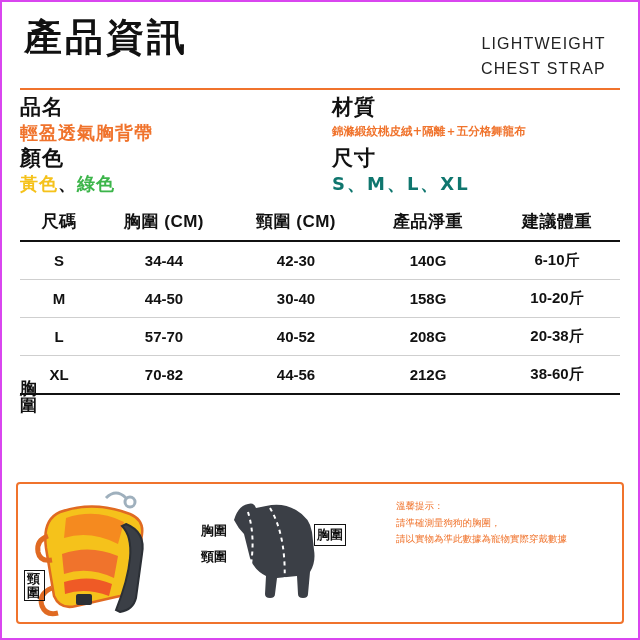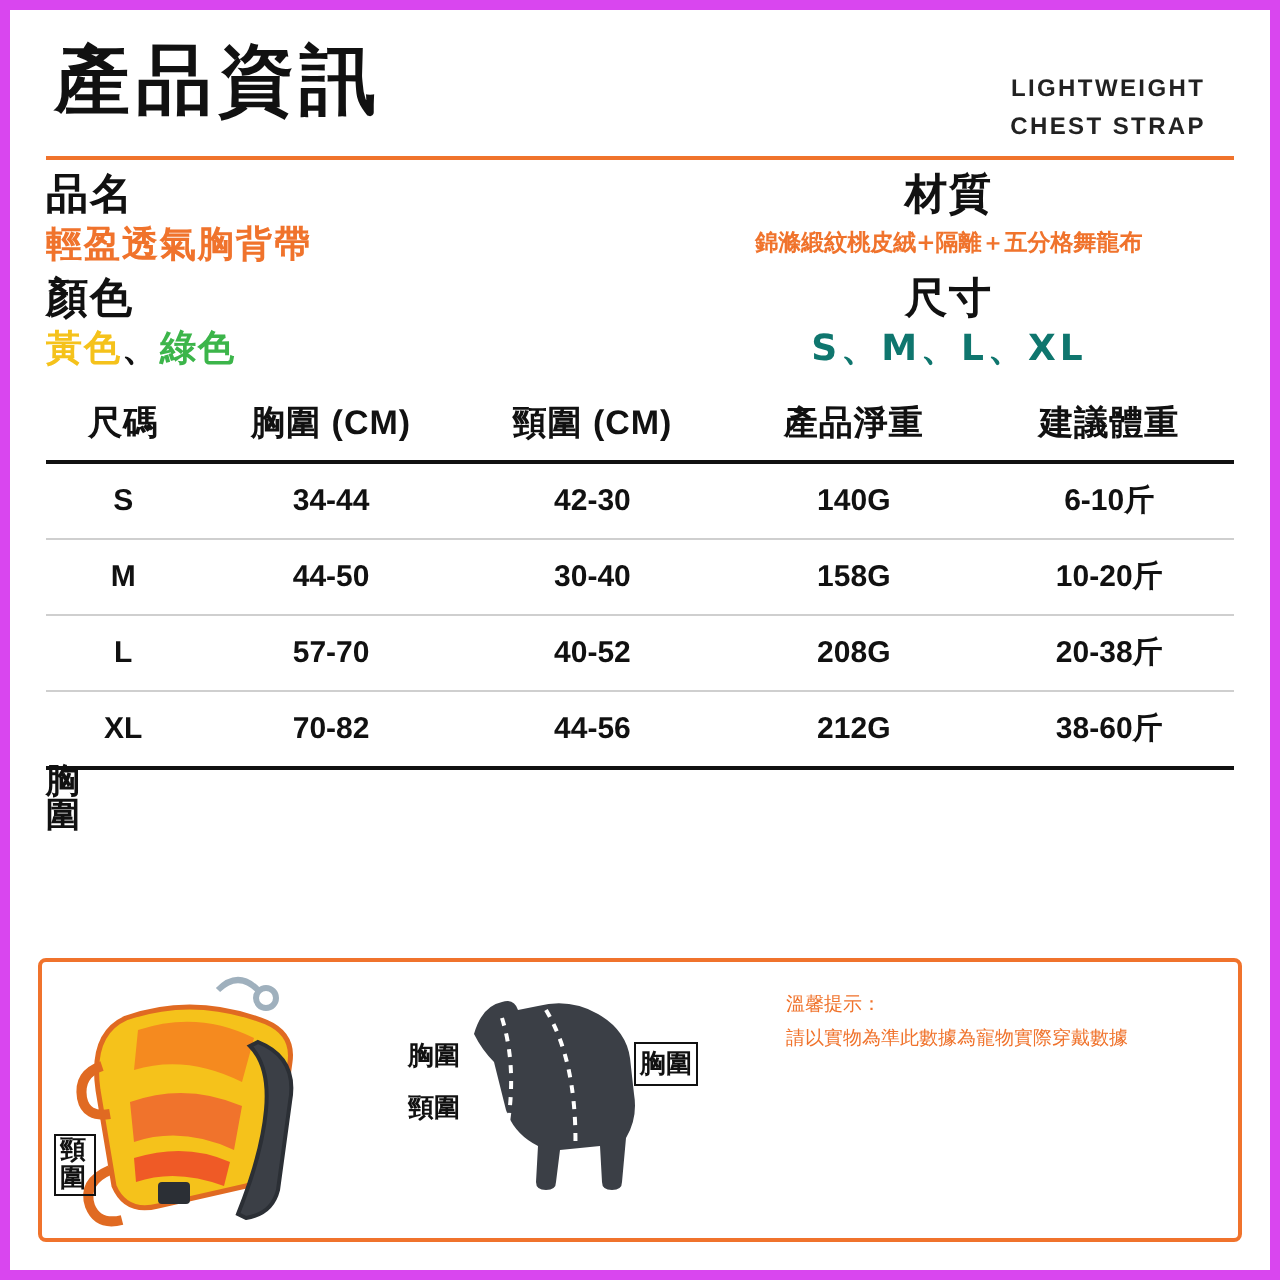--- a/index.html
+++ b/index.html
@@ -11,21 +11,21 @@
     height: 640px;
     background: #ffffff;
     font-family: "Liberation Sans", sans-serif;
     overflow: hidden;
   }
   #page {
     position: relative;
     width: 640px;
     height: 640px;
     box-sizing: border-box;
-    border: 5px solid #d946ef;
+    border: 2px solid #d946ef;
     background: #ffffff;
   }
   .inner {
     position: absolute;
     left: 0; top: 0; right: 0; bottom: 0;
     padding: 14px 18px 0 18px;
     box-sizing: border-box;
   }
 
   
@@ -39,48 +39,46 @@
     font-size: 38px;
     font-weight: bold;
     letter-spacing: 3px;
     color: #111111;
     line-height: 1.15;
     padding-left: 4px;
   }
   .eng-block {
     text-align: center;
     font-family: "Liberation Sans", sans-serif;
-    font-size: 12px;
+    font-size: 16px;
     letter-spacing: 1.2px;
     color: #222222;
     line-height: 1.55;
     padding-top: 16px;
     padding-right: 14px;
-    font-weight: bold;
   }
   .hr-orange {
     border: 0;
     border-top: 2px solid #f0732c;
     margin: 6px 0 0 0;
   }
 
   
   .specs {
     margin-top: 4px;
   }
   .spec-row {
     display: flex;
   }
   .spec-col {
     width: 50%;
     box-sizing: border-box;
   }
   .spec-col.right {
     padding-left: 12px;
-    text-align: center;
   }
   .spec-label {
     font-family: "DejaVu Sans", sans-serif;
     font-size: 21px;
     font-weight: bold;
     color: #111111;
     letter-spacing: 1px;
     line-height: 1.3;
   }
   .spec-value-orange {
@@ -327,20 +325,21 @@
           <path d="M30 22 q8 26 2 58" stroke="#ffffff" stroke-width="2" stroke-dasharray="4 4" fill="none"></path>
         </svg>
 
         <div class="cap cap-chest-left">胸圍</div>
         <div class="cap cap-neck-left">頸圍</div>
         <div class="cap boxed cap-neck-box">頸圍</div>
         <div class="cap boxed cap-chest-right">胸圍</div>
 
         <div class="note">
           <div>溫馨提示：</div>
+          <div>請準確測量狗狗的胸圍，</div>
           <div>請以實物為準此數據為寵物實際穿戴數據</div>
         </div>
 
       </div>
     </div>
 
   </div>
 </div>
 
 </body></html>

